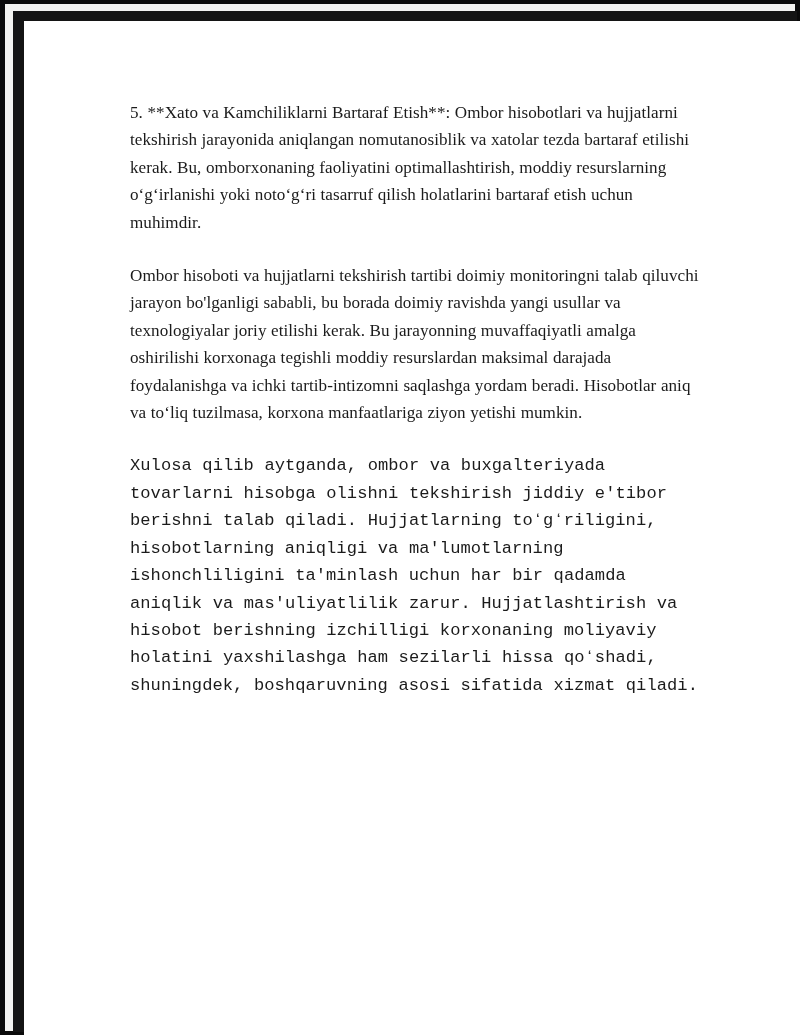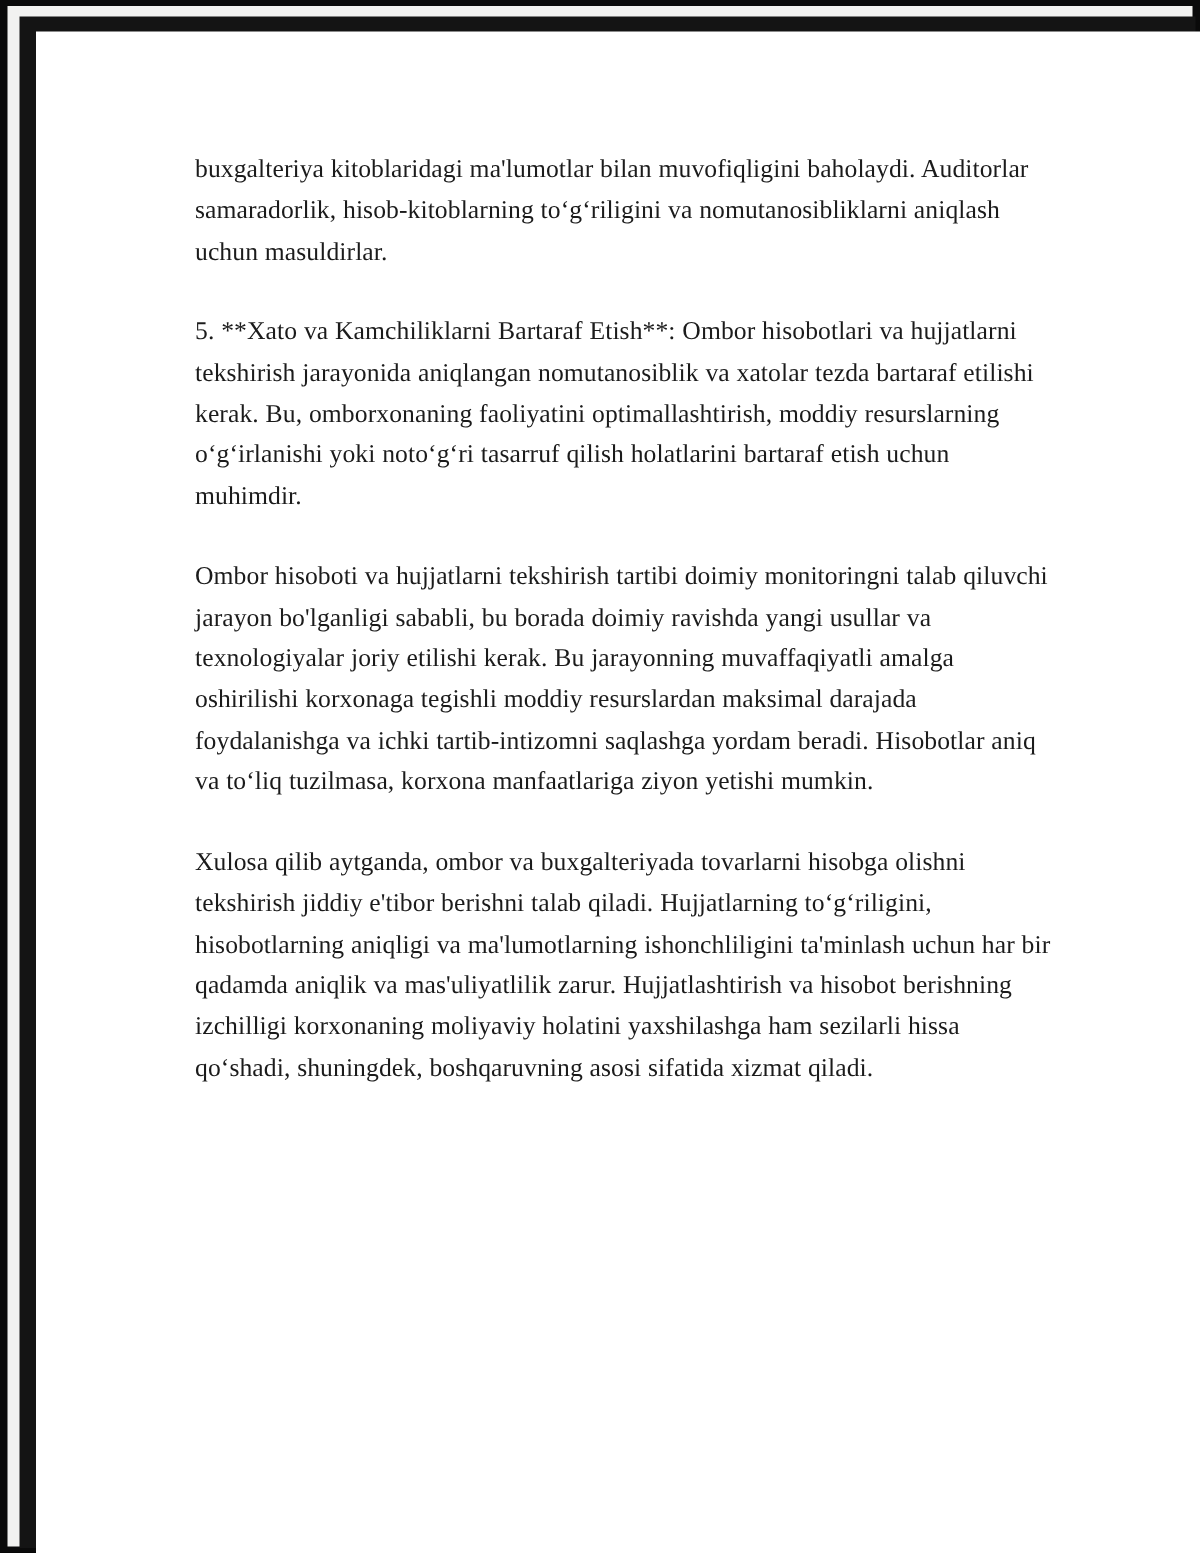--- a/index.html
+++ b/index.html
@@ -72,33 +72,33 @@
     line-height: 27.4px;
     color: #1b1b1b;
     text-align: left;
     letter-spacing: 0.05px;
     word-spacing: 0.2px;
     -webkit-font-smoothing: antialiased;
   }
 
   p.para:last-child {
     margin-bottom: 12px;
+    font-family: Liberation Mono, monospace;
   }
 </style>
 </head>
 <body>
 
 <div id="page-frame">
   <div id="page-rule-outer">
     <div id="page-rule">
       <div id="paper">
 
         <div id="text-column">
 
-          <p class="para">buxgalteriya kitoblaridagi ma'lumotlar bilan muvofiqligini baholaydi. Auditorlar samaradorlik, hisob-kitoblarning toʻgʻriligini va nomutanosibliklarni aniqlash uchun masuldirlar.</p>
 
           <p class="para">5. **Xato va Kamchiliklarni Bartaraf Etish**: Ombor hisobotlari va hujjatlarni tekshirish jarayonida aniqlangan nomutanosiblik va xatolar tezda bartaraf etilishi kerak. Bu, omborxonaning faoliyatini optimallashtirish, moddiy resurslarning oʻgʻirlanishi yoki notoʻgʻri tasarruf qilish holatlarini bartaraf etish uchun muhimdir.</p>
 
           <p class="para">Ombor hisoboti va hujjatlarni tekshirish tartibi doimiy monitoringni talab qiluvchi jarayon bo'lganligi sababli, bu borada doimiy ravishda yangi usullar va texnologiyalar joriy etilishi kerak. Bu jarayonning muvaffaqiyatli amalga oshirilishi korxonaga tegishli moddiy resurslardan maksimal darajada foydalanishga va ichki tartib-intizomni saqlashga yordam beradi. Hisobotlar aniq va toʻliq tuzilmasa, korxona manfaatlariga ziyon yetishi mumkin.</p>
 
           <p class="para">Xulosa qilib aytganda, ombor va buxgalteriyada tovarlarni hisobga olishni tekshirish jiddiy e'tibor berishni talab qiladi. Hujjatlarning toʻgʻriligini, hisobotlarning aniqligi va ma'lumotlarning ishonchliligini ta'minlash uchun har bir qadamda aniqlik va mas'uliyatlilik zarur. Hujjatlashtirish va hisobot berishning izchilligi korxonaning moliyaviy holatini yaxshilashga ham sezilarli hissa qoʻshadi, shuningdek, boshqaruvning asosi sifatida xizmat qiladi.</p>
 
         </div>
 
       </div>

